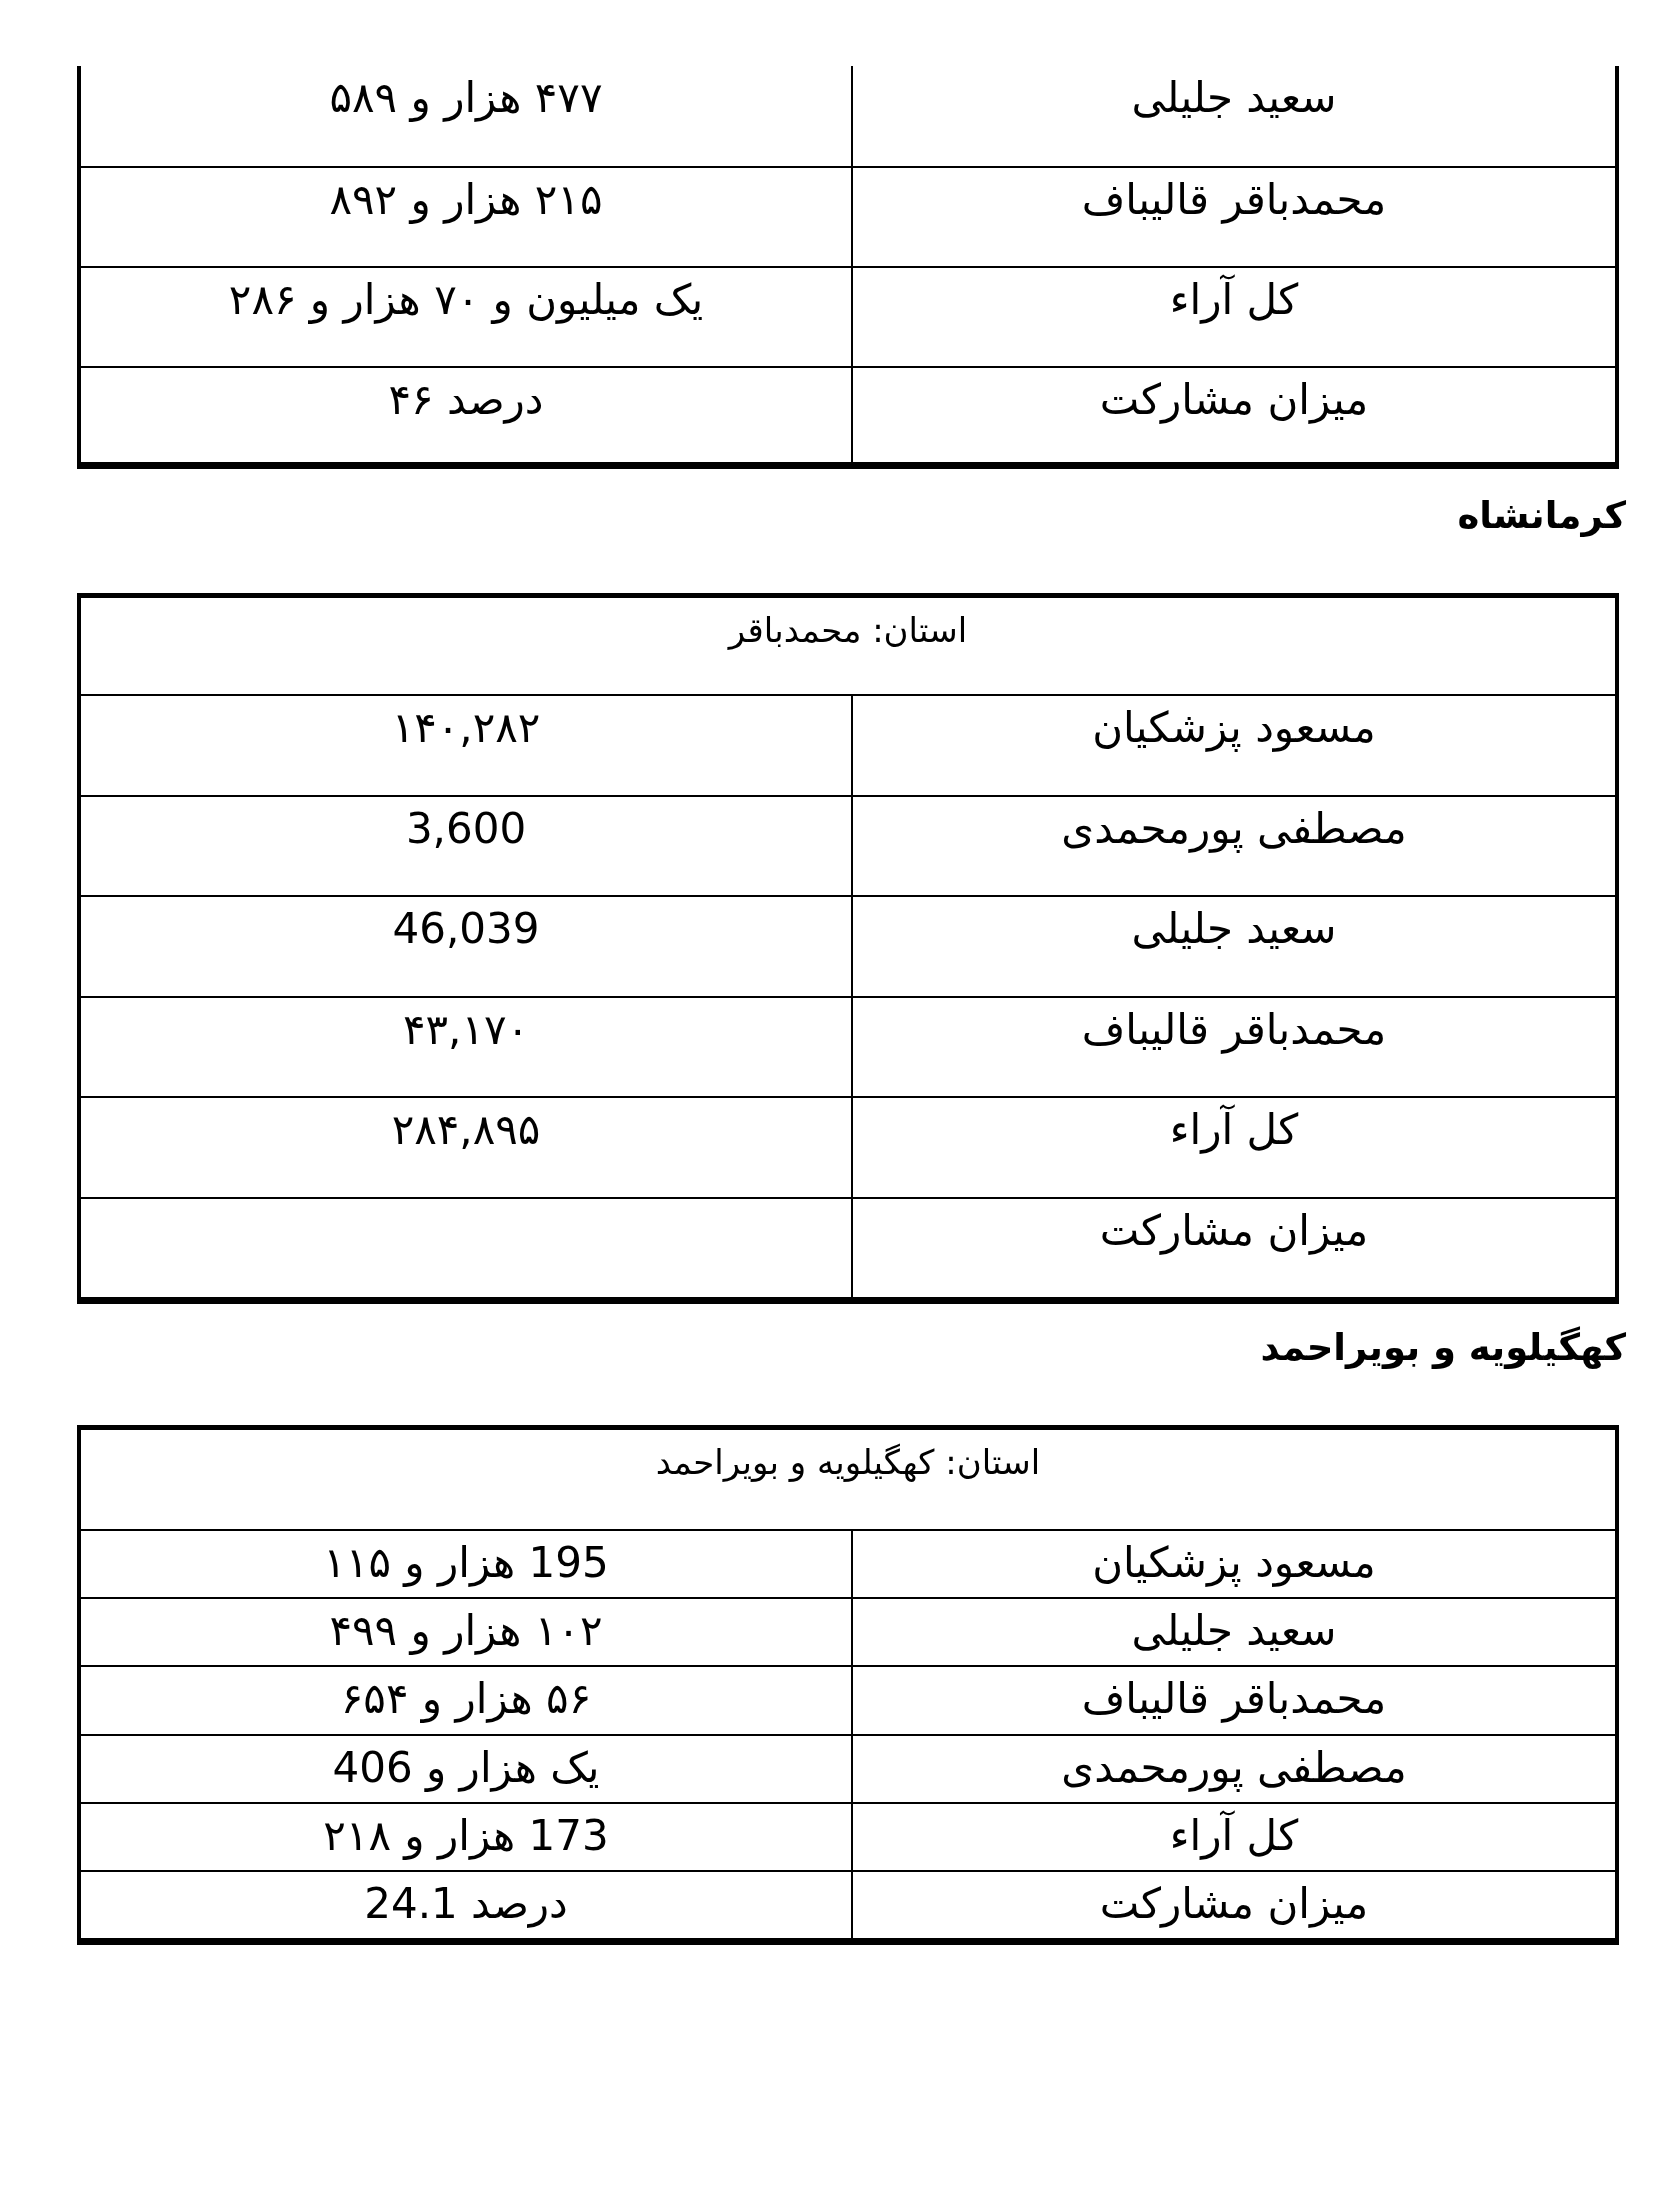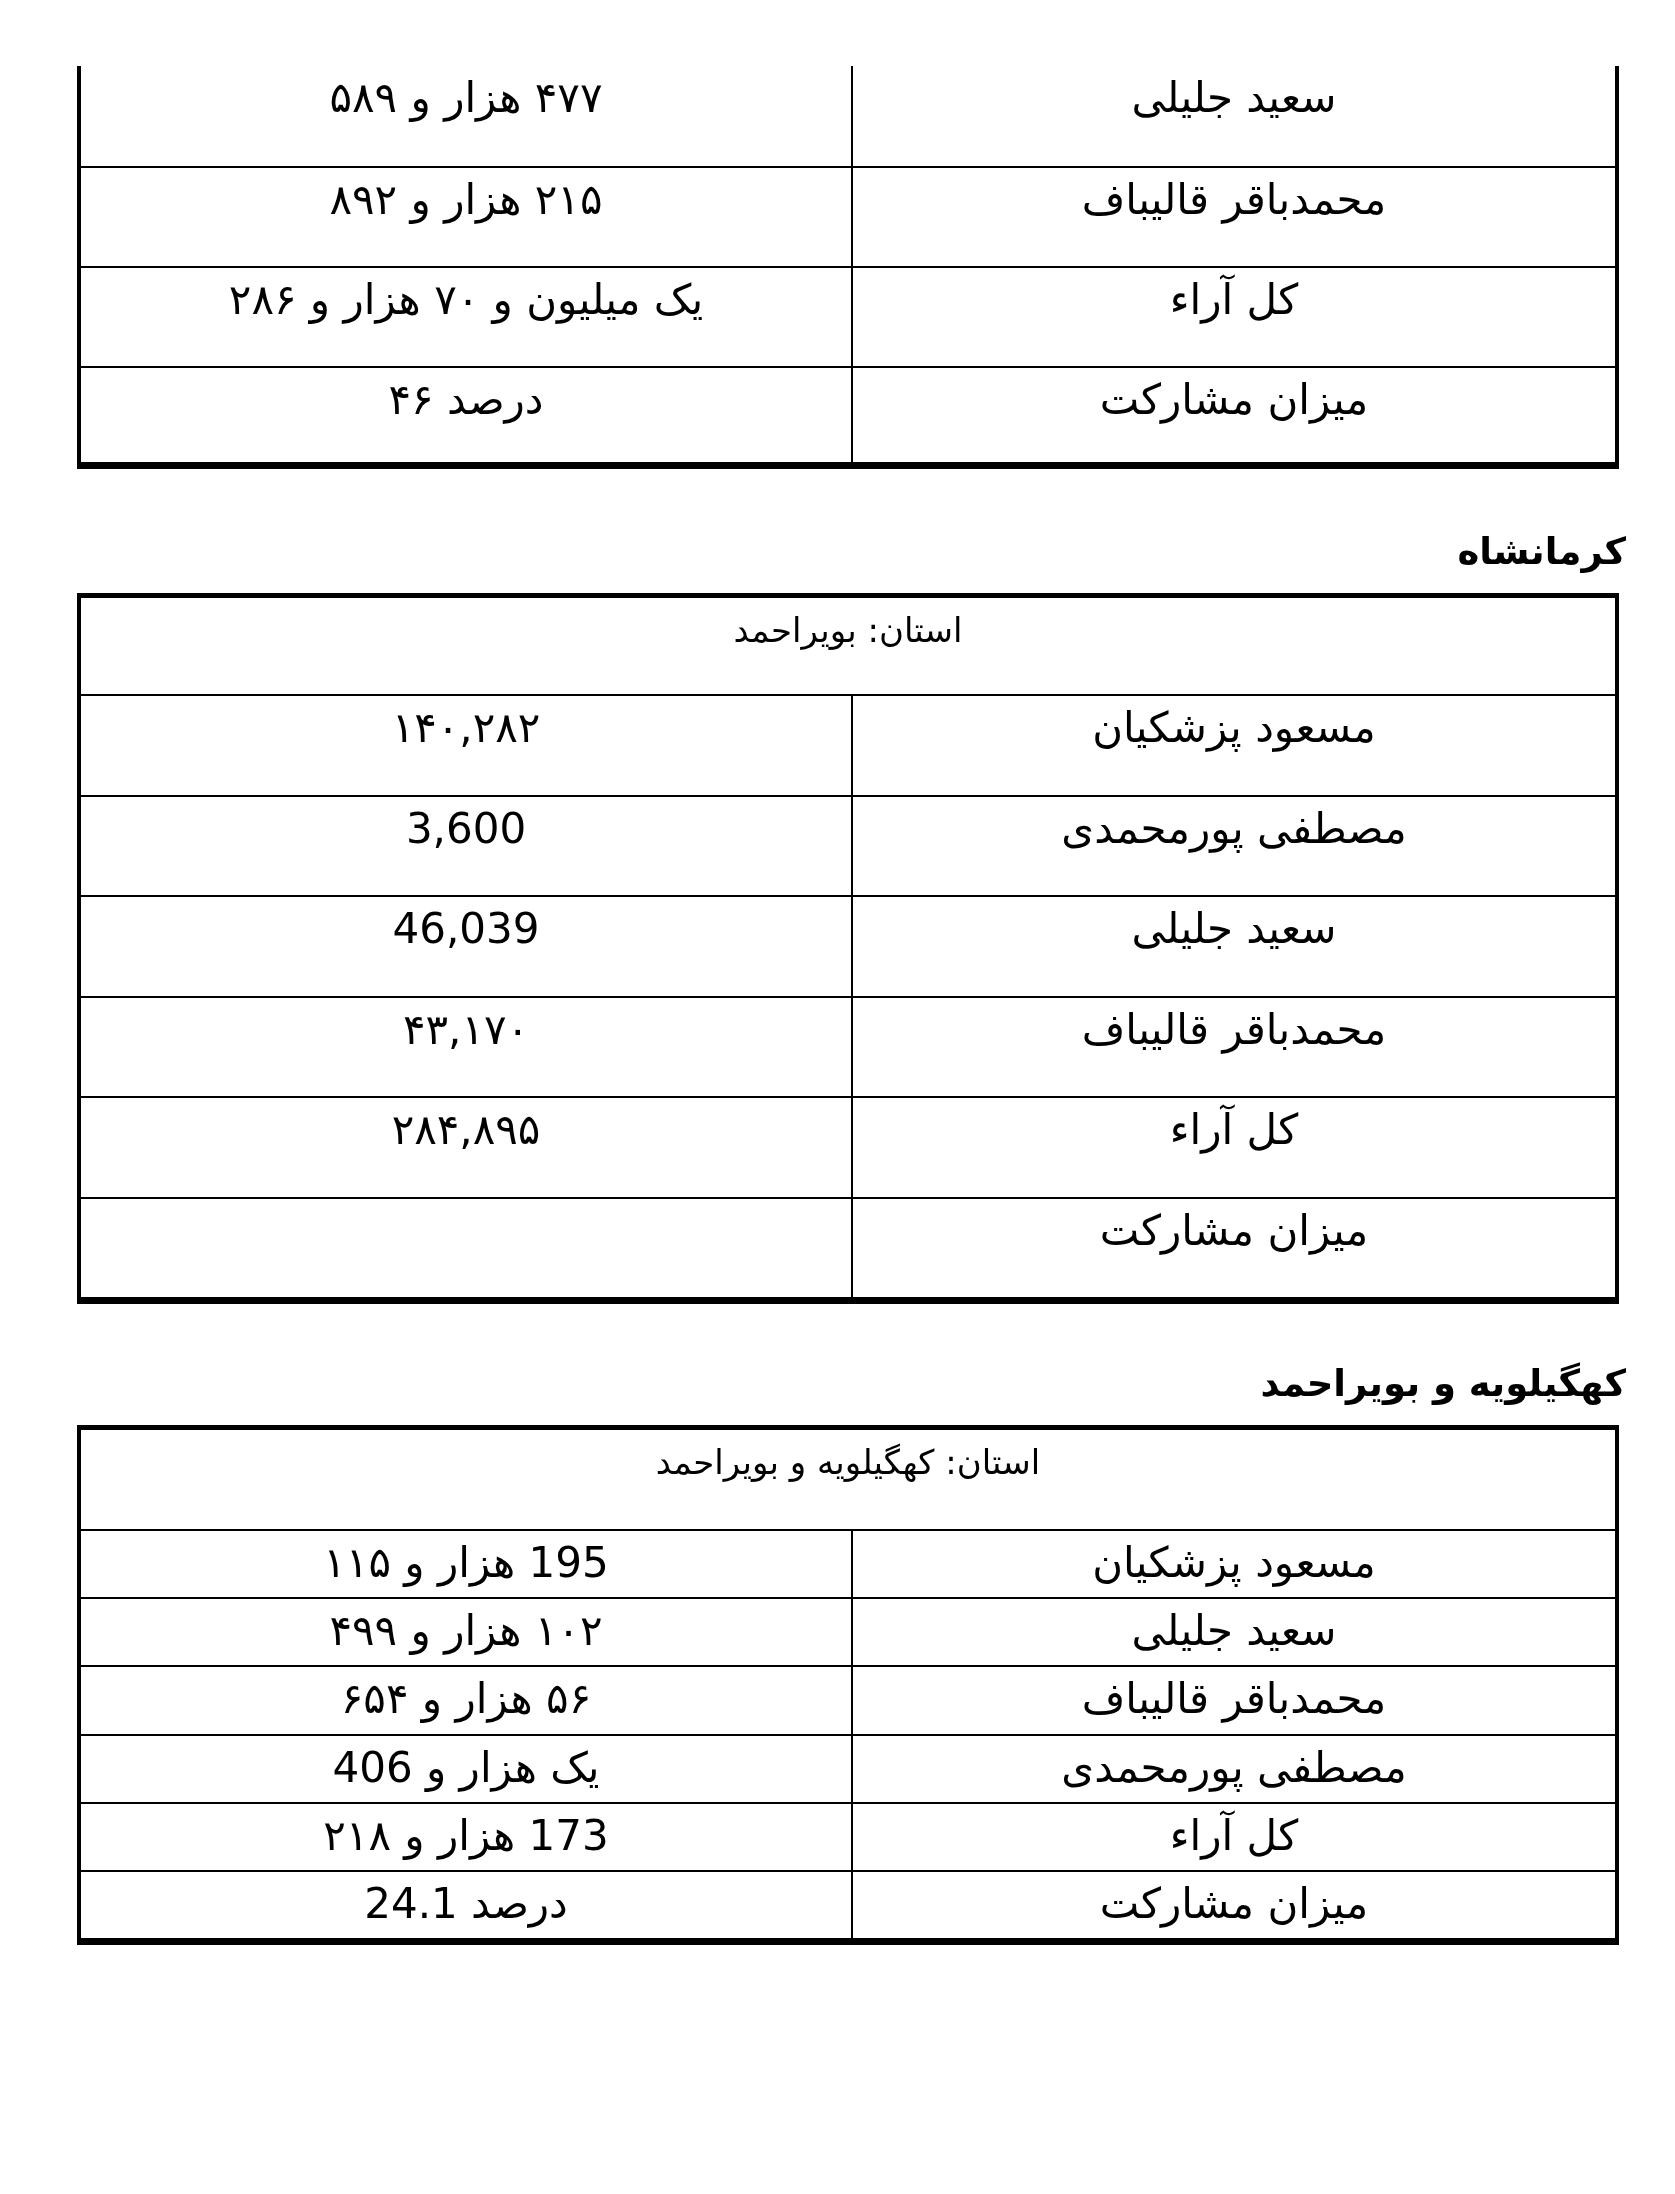--- a/index.html
+++ b/index.html
@@ -87,21 +87,20 @@
   }
   .heading {
     position: absolute;
     right: 50px;
     left: 77px;
     text-align: right;
     font-weight: bold;
     font-size: 37px;
     line-height: 55px;
     white-space: nowrap;
-    margin-top: 36px;
   }
   .heading-1 { top: 488px; }
   .heading-2 { top: 1320px; }
 </style>
 </head>
 <body>
 
 <div class="page">
 
   <section class="tbl tbl-partial">
@@ -122,21 +121,21 @@
 
   <div class="row">
     <div class="cell name">میزان مشارکت</div>
     <div class="cell value">درصد ۴۶</div>
   </div>
 </section>
 
   <div class="heading heading-1">کرمانشاه</div>
 
   <section class="tbl tbl-kermanshah">
-    <div class="thead">استان: بویراحمد</div>
+    <div class="thead">استان: محمدباقر</div>
 
   <div class="row">
     <div class="cell name">مسعود پزشکیان</div>
     <div class="cell value">۱۴۰,۲۸۲</div>
   </div>
 
   <div class="row">
     <div class="cell name">مصطفی پورمحمدی</div>
     <div class="cell value">3,600</div>
   </div>

